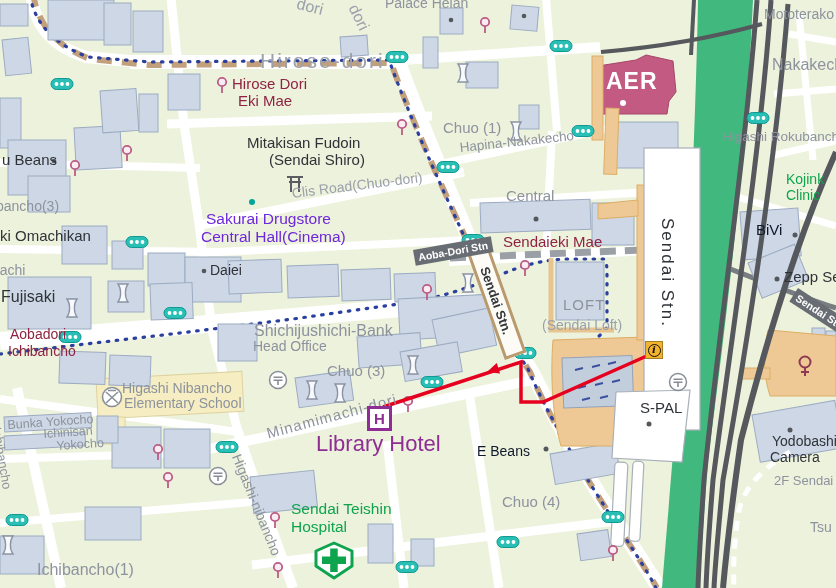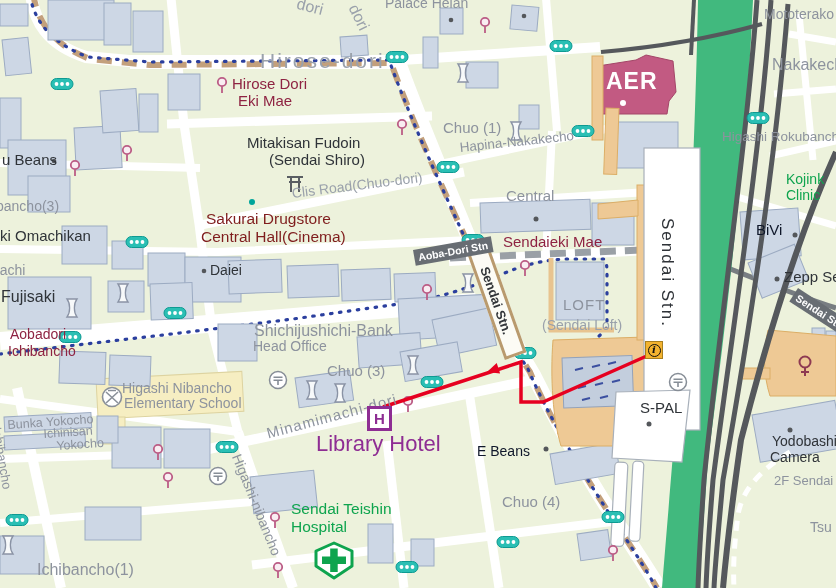--- a/index.html
+++ b/index.html
@@ -6,21 +6,21 @@
   .map{position:relative;width:836px;height:588px;overflow:hidden;background:#edf2dc;
        font-family:"Liberation Sans",sans-serif;}
   .map svg{position:absolute;left:0;top:0;}
   .lbl{position:absolute;white-space:nowrap;line-height:1;transform-origin:0 0;
        font-family:"Liberation Sans",sans-serif;}
   .g{color:#8d939e}            
   .gg{color:#9aa1ab}           
   .gd{color:#0f172a}           
   .k{color:#2f3338}            
   .m{color:#8e2342}            
-  .t{color:#7f1d1d}            
+  .t{color:#6d28d9}            
   .gr{color:#0ea44e}           
   .p{color:#8e2d93;font-weight:normal} 
   .w{color:#fff;font-weight:bold}
   .stnbox{position:absolute;background:#fcfbf5;border:3px solid #b99a6e;color:#33363a;
           font:bold 13.5px "Liberation Sans",sans-serif;display:flex;align-items:center;
           justify-content:center;white-space:nowrap;box-sizing:border-box;transform-origin:50% 50%;}
   .dkbox{position:absolute;background:#686d73;color:#fff;font:bold 10.5px "Liberation Sans",sans-serif;
          padding:2px 4px;white-space:nowrap;transform-origin:0 0;}
   .hotel-icon{position:absolute;left:367px;top:406px;width:25px;height:25px;background:#fff;
          border:3px solid #8e2d93;box-sizing:border-box;display:flex;align-items:center;

